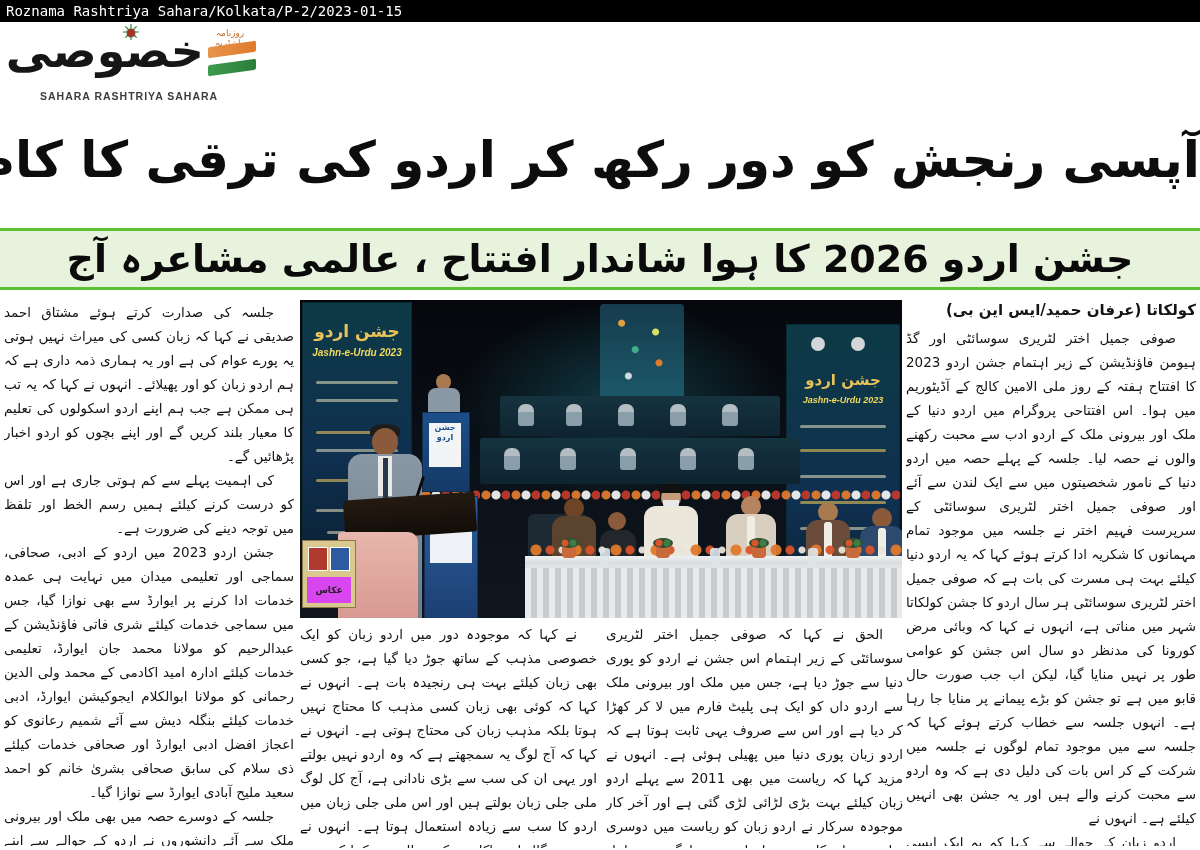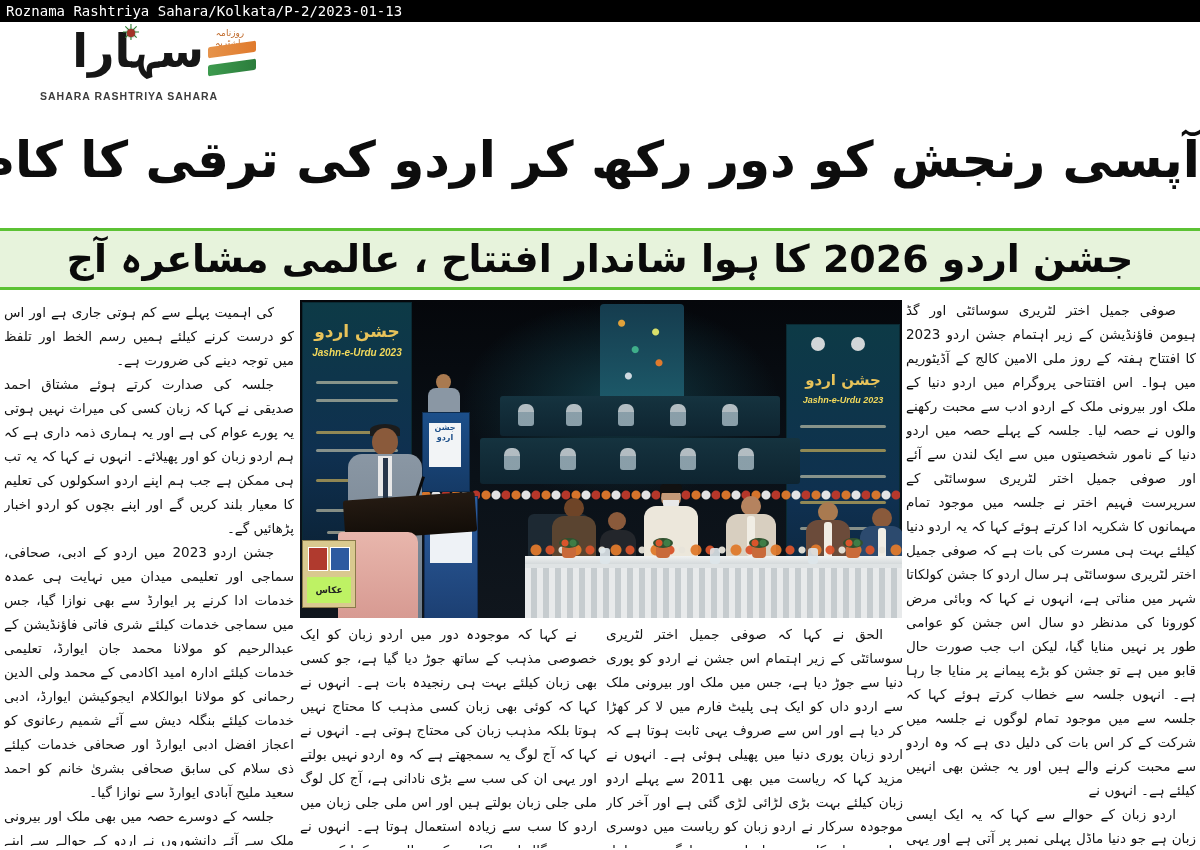--- a/index.html
+++ b/index.html
@@ -134,58 +134,59 @@
         line-height:10px;text-align:center;direction:rtl;overflow:hidden;}
   .blue-banner{left:124px;top:196px;width:52px;height:122px;
                background:linear-gradient(180deg,#2c5ea0,#1c3f72);border:1px solid #14305a;}
   .blue-banner .panel{position:absolute;left:5px;top:8px;width:42px;height:58px;background:#eef2f6;
         color:#1c4f8a;font-family:"DejaVu Sans",sans-serif;font-weight:bold;font-size:8px;
         line-height:9px;text-align:center;direction:rtl;overflow:hidden;}
 
   .stampbox{left:2px;top:240px;width:52px;height:66px;background:#d9c98f;border:1px solid #8a7a4a;}
   .stampbox .s1{position:absolute;left:5px;top:6px;width:18px;height:22px;background:#b03a2e;border:1px solid #fff;}
   .stampbox .s2{position:absolute;left:27px;top:6px;width:18px;height:22px;background:#2e5aa0;border:1px solid #fff;}
-  .stampbox .txt{position:absolute;left:4px;bottom:4px;width:44px;height:26px;background:#bef264;
+  .stampbox .txt{position:absolute;left:4px;bottom:4px;width:44px;height:26px;background:#d946ef;
         color:#222;font-family:"DejaVu Sans",sans-serif;font-size:9px;font-weight:bold;
         text-align:center;line-height:26px;direction:rtl;}
 
   .chairs{left:228px;top:214px;width:60px;height:48px;border-radius:6px;background:#22303a;opacity:.8;}
 </style>
 </head>
 <body>
 
-<div class="topbar">Roznama Rashtriya Sahara/Kolkata/P-2/2023-01-13</div>
+<div class="topbar">Roznama Rashtriya Sahara/Kolkata/P-2/2023-01-15</div>
 
 <div class="masthead">
   <div class="logo-row">
-    <div class="logo-word">سہارا</div>
+    <div class="logo-word">خصوصی</div>
     <div class="starburst">
       <div class="spokes">✳</div>
       <div class="core"></div>
     </div>
     <div class="logo-tagline">روزنامہ راشٹریہ</div>
     <div class="flag">
       <div class="stripe saffron"></div>
       <div class="stripe green"></div>
     </div>
   </div>
   <div class="logo-caption">SAHARA RASHTRIYA SAHARA</div>
 </div>
 
 <div class="headline-main" dir="rtl">آپسی رنجش کو دور رکھ کر اردو کی ترقی کا کام کریں : فہیم اختر</div>
 <div class="headline-sub" dir="rtl">جشن اردو 2026 کا ہوا شاندار افتتاح ، عالمی مشاعرہ آج</div>
 
 <div class="col col-left" dir="rtl">
+    <p class="para">جلسہ کی صدارت کرتے ہوئے مشتاق احمد صدیقی نے کہا کہ زبان کسی کی میراث نہیں ہوتی یہ پورے عوام کی ہے اور یہ ہماری ذمہ داری ہے کہ ہم اردو زبان کو اور پھیلائے۔ انہوں نے کہا کہ یہ تب ہی ممکن ہے جب ہم اپنے اردو اسکولوں کی تعلیم کا معیار بلند کریں گے اور اپنے بچوں کو اردو اخبار پڑھائیں گے۔</p>
     <p class="para">کی اہمیت پہلے سے کم ہوتی جاری ہے اور اس کو درست کرنے کیلئے ہمیں رسم الخط اور تلفظ میں توجہ دینے کی ضرورت ہے۔</p>
-    <p class="para">جلسہ کی صدارت کرتے ہوئے مشتاق احمد صدیقی نے کہا کہ زبان کسی کی میراث نہیں ہوتی یہ پورے عوام کی ہے اور یہ ہماری ذمہ داری ہے کہ ہم اردو زبان کو اور پھیلائے۔ انہوں نے کہا کہ یہ تب ہی ممکن ہے جب ہم اپنے اردو اسکولوں کی تعلیم کا معیار بلند کریں گے اور اپنے بچوں کو اردو اخبار پڑھائیں گے۔</p>
     <p class="para">جشن اردو 2023 میں اردو کے ادبی، صحافی، سماجی اور تعلیمی میدان میں نہایت ہی عمدہ خدمات ادا کرنے پر ایوارڈ سے بھی نوازا گیا، جس میں سماجی خدمات کیلئے شری فاتی فاؤنڈیشن کے عبدالرحیم کو مولانا محمد جان ایوارڈ، تعلیمی خدمات کیلئے ادارہ امید اکادمی کے محمد ولی الدین رحمانی کو مولانا ابوالکلام ایجوکیشن ایوارڈ، ادبی خدمات کیلئے بنگلہ دیش سے آئے شمیم رعانوی کو اعجاز افضل ادبی ایوارڈ اور صحافی خدمات کیلئے ذی سلام کی سابق صحافی بشریٰ خانم کو احمد سعید ملیح آبادی ایوارڈ سے نوازا گیا۔</p>
     <p class="para">جلسہ کے دوسرے حصہ میں بھی ملک اور بیرونی ملک سے آئے دانشوروں نے اردو کے حوالے سے اپنے اپنے مفید مشورہ سے نوازا جس کی صدرات ایران سے آئے محمد کیومری اور نظامت کے فرائض شمس کمال انجم نے ادا کیا۔ جلسہ کے اس حصہ میں سید سلطان حسین القلندری، ایس ایم راشد، پرویز اختر، فاطمہ حق اور آفتاب احمد صدیقی نے اپنے خیالات کا اظہار کیا۔ جلسہ کے آخری سیشن میں شام غزل کا اہتمام کیا گیا، جس میں طارق حسین اور یاسمین خان کی غزلوں سے لوگ محظوظ ہوئے۔</p>
   </div>
 
 <div class="col col-right" dir="rtl">
+  <p class="byline">کولکاتا (عرفان حمید/ایس این بی)</p>
   <div>
       <p class="para">صوفی جمیل اختر لٹریری سوسائٹی اور گڈ ہیومن فاؤنڈیشن کے زیر اہتمام جشن اردو 2023 کا افتتاح ہفتہ کے روز ملی الامین کالج کے آڈیٹوریم میں ہوا۔ اس افتتاحی پروگرام میں اردو دنیا کے ملک اور بیرونی ملک کے اردو ادب سے محبت رکھنے والوں نے حصہ لیا۔ جلسہ کے پہلے حصہ میں اردو دنیا کے نامور شخصیتوں میں سے ایک لندن سے آئے اور صوفی جمیل اختر لٹریری سوسائٹی کے سرپرست فہیم اختر نے جلسہ میں موجود تمام مہمانوں کا شکریہ ادا کرتے ہوئے کہا کہ یہ اردو دنیا کیلئے بہت ہی مسرت کی بات ہے کہ صوفی جمیل اختر لٹریری سوسائٹی ہر سال اردو کا جشن کولکاتا شہر میں مناتی ہے، انہوں نے کہا کہ وبائی مرض کورونا کی مدنظر دو سال اس جشن کو عوامی طور پر نہیں منایا گیا، لیکن اب جب صورت حال قابو میں ہے تو جشن کو بڑے پیمانے پر منایا جا رہا ہے۔ انہوں جلسہ سے خطاب کرتے ہوئے کہا کہ جلسہ سے میں موجود تمام لوگوں نے جلسہ میں شرکت کے کر اس بات کی دلیل دی ہے کہ وہ اردو سے محبت کرنے والے ہیں اور یہ جشن بھی انہیں کیلئے ہے۔ انہوں نے</p>
       <p class="para">اردو زبان کے حوالے سے کہا کہ یہ ایک ایسی زبان ہے جو دنیا ماڈل پہلی نمبر پر آتی ہے اور یہی نہیں اردو زبان انگلینڈ کے دارالحکومت لندن میں بھی چھائی ہوئی ہے۔ انہوں نے کہا کہ یہ اردو زبان ملک کی آزادی سے لے کر ملک کے آزادی کے بعد بھی ایک اہم کردار ادا کر رہی ہے۔ انہوں نے لوگوں سے اپیل کی کہ موجودہ صورت حال میں ہمیں آپسی رنجش کو دور رکھتے ہوئے اردو زبان کو پہلے رکھنا چاہئے۔</p>
     </div>
 </div>
 
 <div class="photo">
   <div class="glow"></div>
 
   <div class="banner banner-left">

